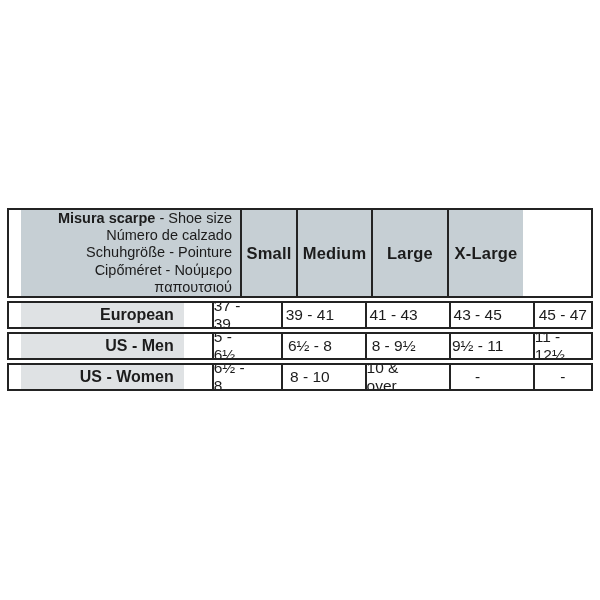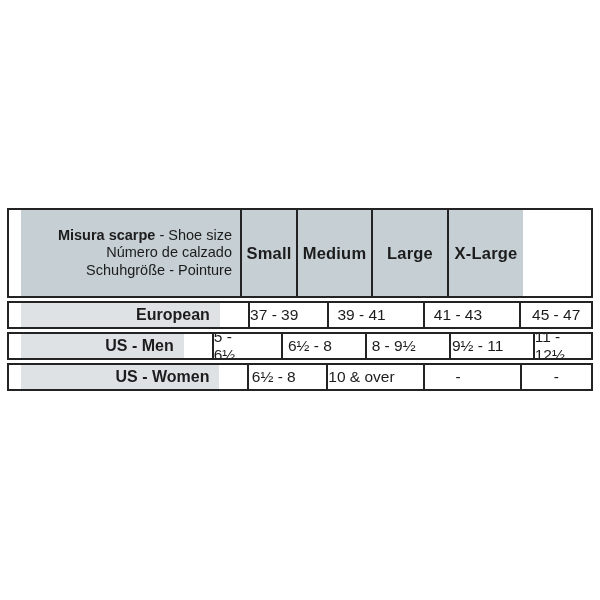--- a/index.html
+++ b/index.html
@@ -72,45 +72,48 @@
 </head>
 <body>
 
 <div class="size-table">
 
   <div class="trow header-row">
     <div class="cell c0 header-label">
       <div class="hline"><b>Misura scarpe</b><span> - Shoe size</span></div>
       <div class="hline">Número de calzado</div>
       <div class="hline">Schuhgröße - Pointure</div>
+      <div class="hline">Cipőméret - Νούμερο παπουτσιού</div>
     </div>
     <div class="cell c1 size-col">Small</div>
     <div class="cell c2 size-col">Medium</div>
     <div class="cell c3 size-col">Large</div>
     <div class="cell c4 size-col">X-Large</div>
   </div>
 
   <div class="trow data-row">
     <div class="cell c0 row-label">European</div>
     <div class="cell c1 value-cell">37 - 39</div>
     <div class="cell c2 value-cell">39 - 41</div>
     <div class="cell c3 value-cell">41 - 43</div>
+    <div class="cell c4 value-cell">43 - 45</div>
     <div class="cell c5 value-cell">45 - 47</div>
   </div>
 
   <div class="trow data-row">
     <div class="cell c0 row-label">US - Men</div>
     <div class="cell c1 value-cell">5 - 6½</div>
     <div class="cell c2 value-cell">6½ - 8</div>
     <div class="cell c3 value-cell">8 - 9½</div>
     <div class="cell c4 value-cell">9½ - 11</div>
     <div class="cell c5 value-cell">11 - 12½</div>
   </div>
 
   <div class="trow data-row">
     <div class="cell c0 row-label">US - Women</div>
     <div class="cell c1 value-cell">6½ - 8</div>
+    <div class="cell c2 value-cell">8 - 10</div>
     <div class="cell c3 value-cell">10 &amp; over</div>
     <div class="cell c4 value-cell">-</div>
     <div class="cell c5 value-cell">-</div>
   </div>
 
 </div>
 
 </body></html>

